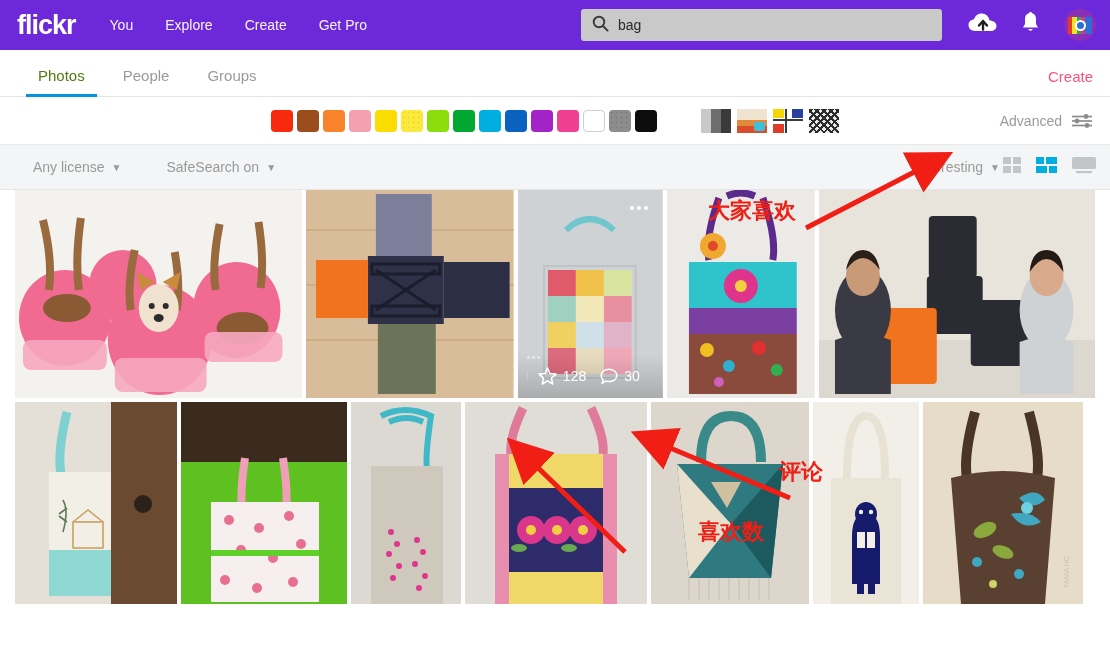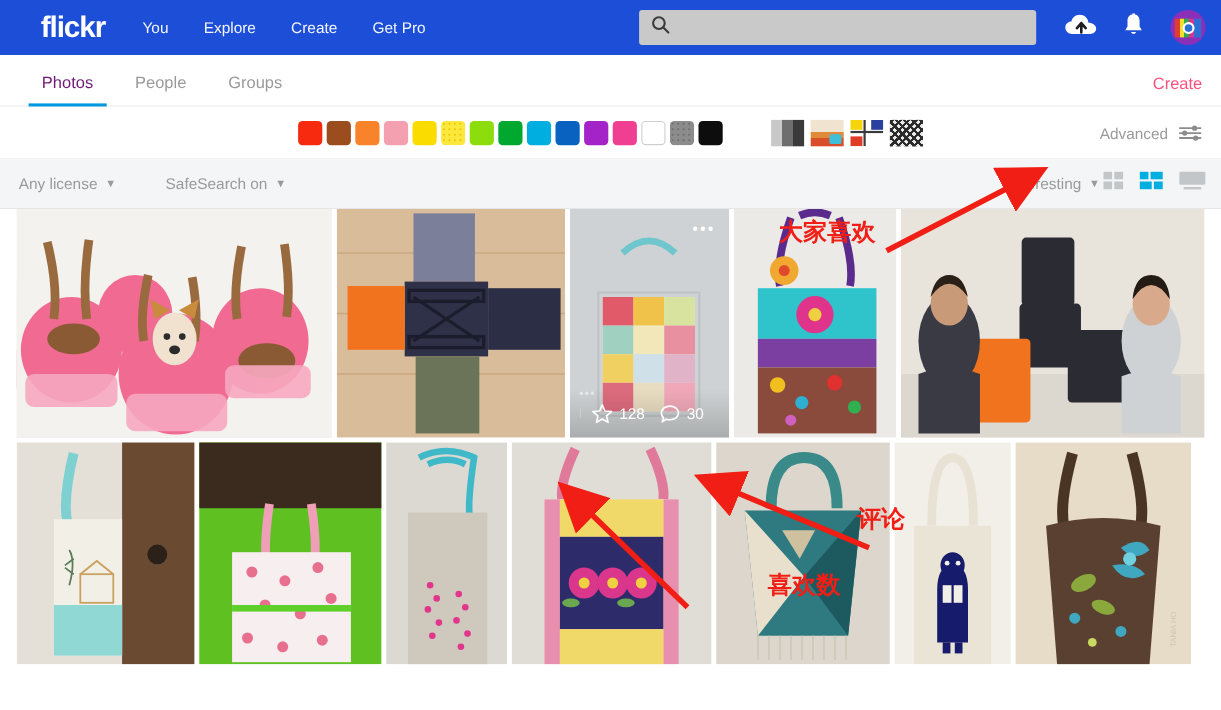--- a/index.html
+++ b/index.html
@@ -5,23 +5,22 @@
   * { box-sizing: border-box; margin: 0; padding: 0; }
   html, body {
     width: 1110px; height: 645px;
     font-family: "Liberation Sans", sans-serif;
     background: #ffffff; overflow: hidden;
   }
   .page { position: relative; width: 1110px; height: 645px; background: #fff; }
 
   
   .topnav {
-    height: 50px; background: #1d4ed8; display: flex; align-items: center;
+    height: 50px; background: #6d28d9; display: flex; align-items: center;
     position: relative;
-    padding-left: 20px;
   }
   .logo {
     color: #fff; font-size: 27px; font-weight: bold; letter-spacing: -1px;
     margin-left: 17px; margin-right: 34px; line-height: 1;
   }
   .navlink {
     color: #ffffff; font-size: 14px; margin-right: 32px; cursor: pointer;
     opacity: .95;
   }
   .navlink:first-of-type { margin-left: 0; }
@@ -46,21 +45,21 @@
 
   
   .tabs {
     height: 47px; background: #fff; display: flex; align-items: flex-end;
     border-bottom: 1px solid #e6e6e6; position: relative;
   }
   .tab {
     font-size: 15px; color: #9a9a9a; padding: 0 0 12px 0; margin-left: 38px;
     cursor: pointer; position: relative;
   }
-  .tab.active { color: #701a75; text-align: right; }
+  .tab.active { color: #4d7c0f; text-align: right; }
   .tab.active:after {
     content: ""; position: absolute; left: -12px; right: -12px; bottom: -1px;
     height: 3px; background: #0097e0;
   }
   .clear {
     position: absolute; right: 17px; bottom: 11px; color: #f9527f;
     font-size: 15px; cursor: pointer;
   }
 
   
@@ -89,21 +88,21 @@
   }
   .advanced {
     position: absolute; right: 17px; display: flex; align-items: center;
     color: #9a9a9a; font-size: 14px; cursor: pointer;
   }
   .advanced svg { margin-left: 9px; }
 
   
   .filterbar {
     height: 45px; background: #f4f5f6; display: flex; align-items: center;
-    position: relative; border-bottom: 1px solid #e6e6e6;
+    position: relative; border-bottom: 1px solid #e6e6e6; padding-left: 16px;
   }
   .fdrop { font-size: 14px; color: #9a9a9a; cursor: pointer; display: flex; align-items: center; }
   .fdrop .caret { margin-left: 7px; font-size: 10px; color: #9a9a9a; }
   #f-license { margin-left: 17px; }
   #f-safe { margin-left: 45px; }
   .sortwrap { position: absolute; right: 110px; }
   .viewmodes { position: absolute; right: 14px; display: flex; align-items: center; gap: 14px; }
   .vm { cursor: pointer; }
 
   
@@ -156,20 +155,21 @@
     <div class="navlink">Create</div>
     <div class="navlink">Get Pro</div>
 
     <div class="searchwrap">
       <span class="search-icon">
         <svg width="17" height="17" viewBox="0 0 17 17">
           <circle cx="7" cy="7" r="5.3" fill="none" stroke="#3b3b3b" stroke-width="1.9"></circle>
           <line x1="11" y1="11" x2="15.6" y2="15.6" stroke="#3b3b3b" stroke-width="1.9" stroke-linecap="round"></line>
         </svg>
       </span>
+      <input class="search-input" type="text" value="bag" style="">
     </div>
 
     <div class="topright">
       <span class="ticon">
         <svg width="30" height="22" viewBox="0 0 30 22">
           <path d="M7.5 19 C2.8 19 0.5 16 0.5 13 C0.5 10 3 7.6 6 7.6 C6.6 4 9.8 1.4 13.6 1.4 C17.8 1.4 21.2 4.6 21.5 8.6 C25.3 8.6 28.5 11 28.5 14 C28.5 17 26 19 22.5 19 Z" fill="#fff"></path>
           <path d="M15 17.5 L15 10 M15 9 L11 13.5 M15 9 L19 13.5" stroke="#1f1f21" stroke-width="2.4" fill="none" stroke-linecap="round"></path>
         </svg>
       </span>
       <span class="ticon">

